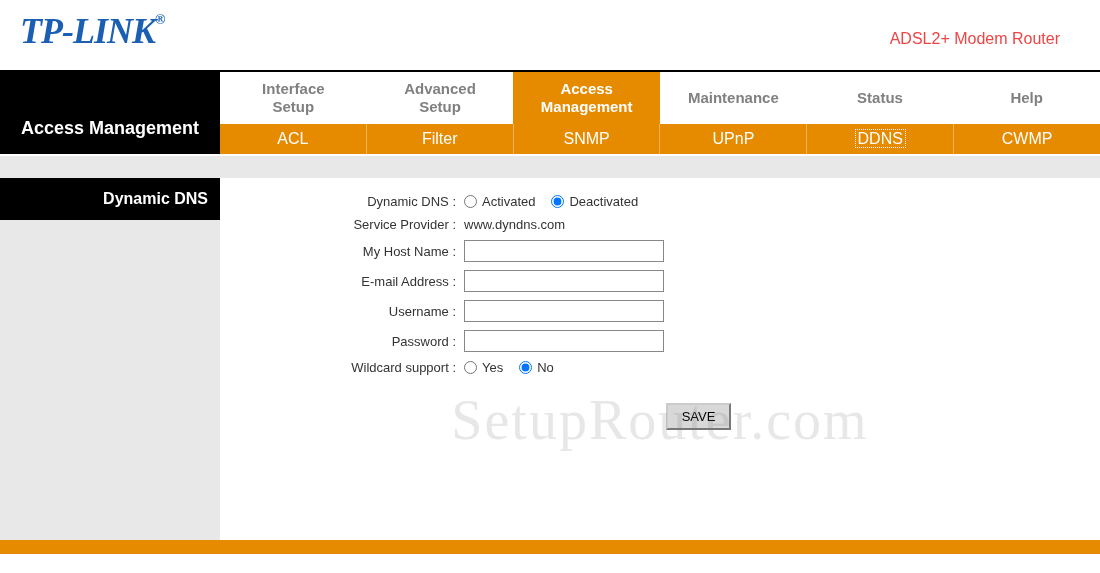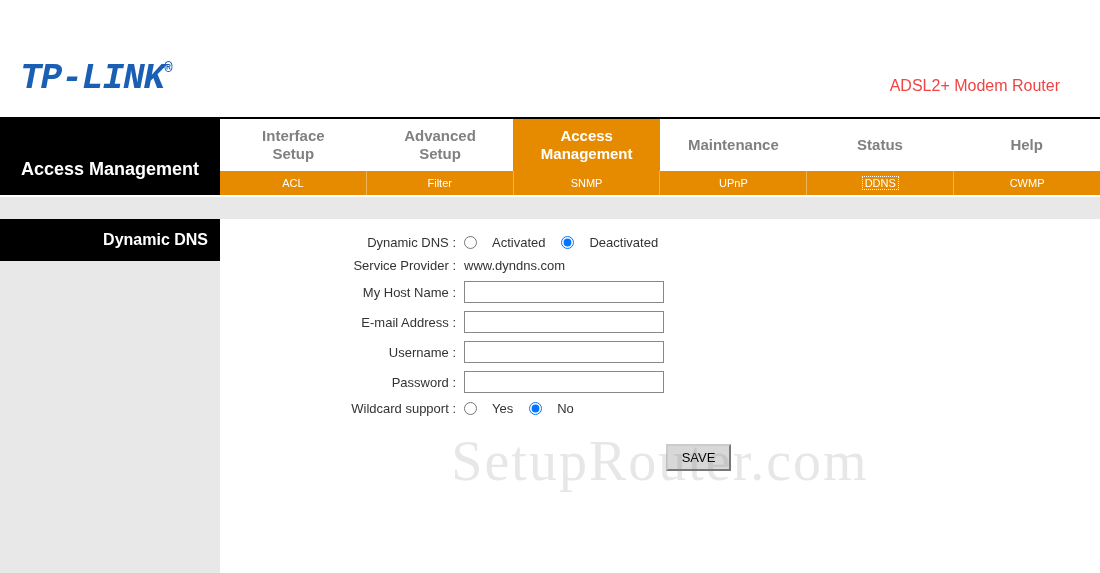--- a/index.html
+++ b/index.html
@@ -1,46 +1,46 @@
 <!DOCTYPE html>
 <html><head>
 <meta charset="utf-8">
 <style>
 * { margin: 0; padding: 0; box-sizing: border-box; }
 body { font-family: Arial, Helvetica, sans-serif; font-size: 13px; background: #fff; width: 1100px; }
 
 .header { display: flex; justify-content: space-between; align-items: flex-end; padding: 10px 20px 18px; }
-.logo { font-family: Liberation Mono, monospace; font-weight: 900; font-size: 36px; color: #1a5fb4; letter-spacing: -1px; font-style: italic; position: relative; margin-top: 48px; }
+.logo { font-family: Liberation Serif, serif; font-weight: 900; font-size: 36px; color: #1a5fb4; letter-spacing: -1px; font-style: italic; position: relative; }
 .logo sup { font-size: 14px; vertical-align: top; position: relative; top: 2px; }
 .device-title { font-size: 16px; color: #ef4444; margin-right: 20px; margin-bottom: 4px; }
 
 .nav-container { display: flex; border-top: 2px solid #000; }
 .section-label { width: 220px; background: #000; color: #fff; display: flex; align-items: flex-end; justify-content: center; font-size: 18px; font-weight: bold; text-align: center; padding: 14px 8px; line-height: 1.3; }
 .nav-right { flex: 1; display: flex; flex-direction: column; }
 .main-tabs { display: flex; background: #fff; }
 .main-tab { flex: 1; text-align: center; padding: 8px 4px; font-size: 15px; font-weight: bold; color: #808080; cursor: pointer; line-height: 1.2; display: flex; align-items: center; justify-content: center; min-height: 48px; }
 .main-tab.active { background: #e68a00; color: #fff; }
 .sub-tabs { display: flex; background: #e68a00; }
-.sub-tab { flex: 1; text-align: center; padding: 6px 4px; color: #fff; font-size: 11px; cursor: pointer; border-right: 1px solid rgba(255,255,255,0.35); }
+.sub-tab { flex: 1; text-align: center; padding: 6px 4px; color: #fff; font-size: 16px; cursor: pointer; border-right: 1px solid rgba(255,255,255,0.35); }
 .sub-tab:last-child { border-right: none; }
 .sub-tab.active span { border: 1px dotted #fff; padding: 0 2px; }
 
 .spacer-bar { height: 22px; background: #e8e8e8; margin-top: 2px; }
 
 .content-area { display: flex; }
 .side-col { width: 220px; }
 .side-header { background: #000; color: #fff; font-weight: bold; font-size: 16px; padding: 12px; text-align: right; }
 .side-fill { background: #e8e8e8; min-height: 320px; }
 .form-col { flex: 1; padding-top: 16px; position: relative; }
 
 .form-row { display: flex; align-items: center; margin-bottom: 8px; }
 .form-label { width: 244px; text-align: right; padding-right: 8px; font-size: 13px; color: #333; }
 .form-value { display: flex; align-items: center; gap: 6px; font-size: 13px; color: #333; }
 .form-value input[type=text], .form-value input[type=password] { width: 200px; height: 22px; border: 1px solid #888; padding: 2px 4px; font-size: 13px; }
-.form-value label { display: inline-flex; align-items: center; gap: 15px; margin-right: 10px; }
+.form-value label { display: inline-flex; align-items: center; gap: 5px; margin-right: 10px; }
 
 .save-row { text-align: center; padding: 20px 0 10px 77px; }
 .save-btn { background: #d8d8d8; border: 2px outset #ccc; padding: 4px 14px; font-size: 13px; cursor: pointer; font-family: inherit; }
 
 .bottom-bar { height: 14px; background: #e68a00; }
 
 .watermark { position: absolute; left: 0; right: 0; top: 210px; font-size: 56px; color: rgba(120,120,120,0.18); text-align: center; font-family: Georgia, 'Times New Roman', serif; pointer-events: none; letter-spacing: 2px; white-space: nowrap; }
 </style>
 </head>
 <body>

